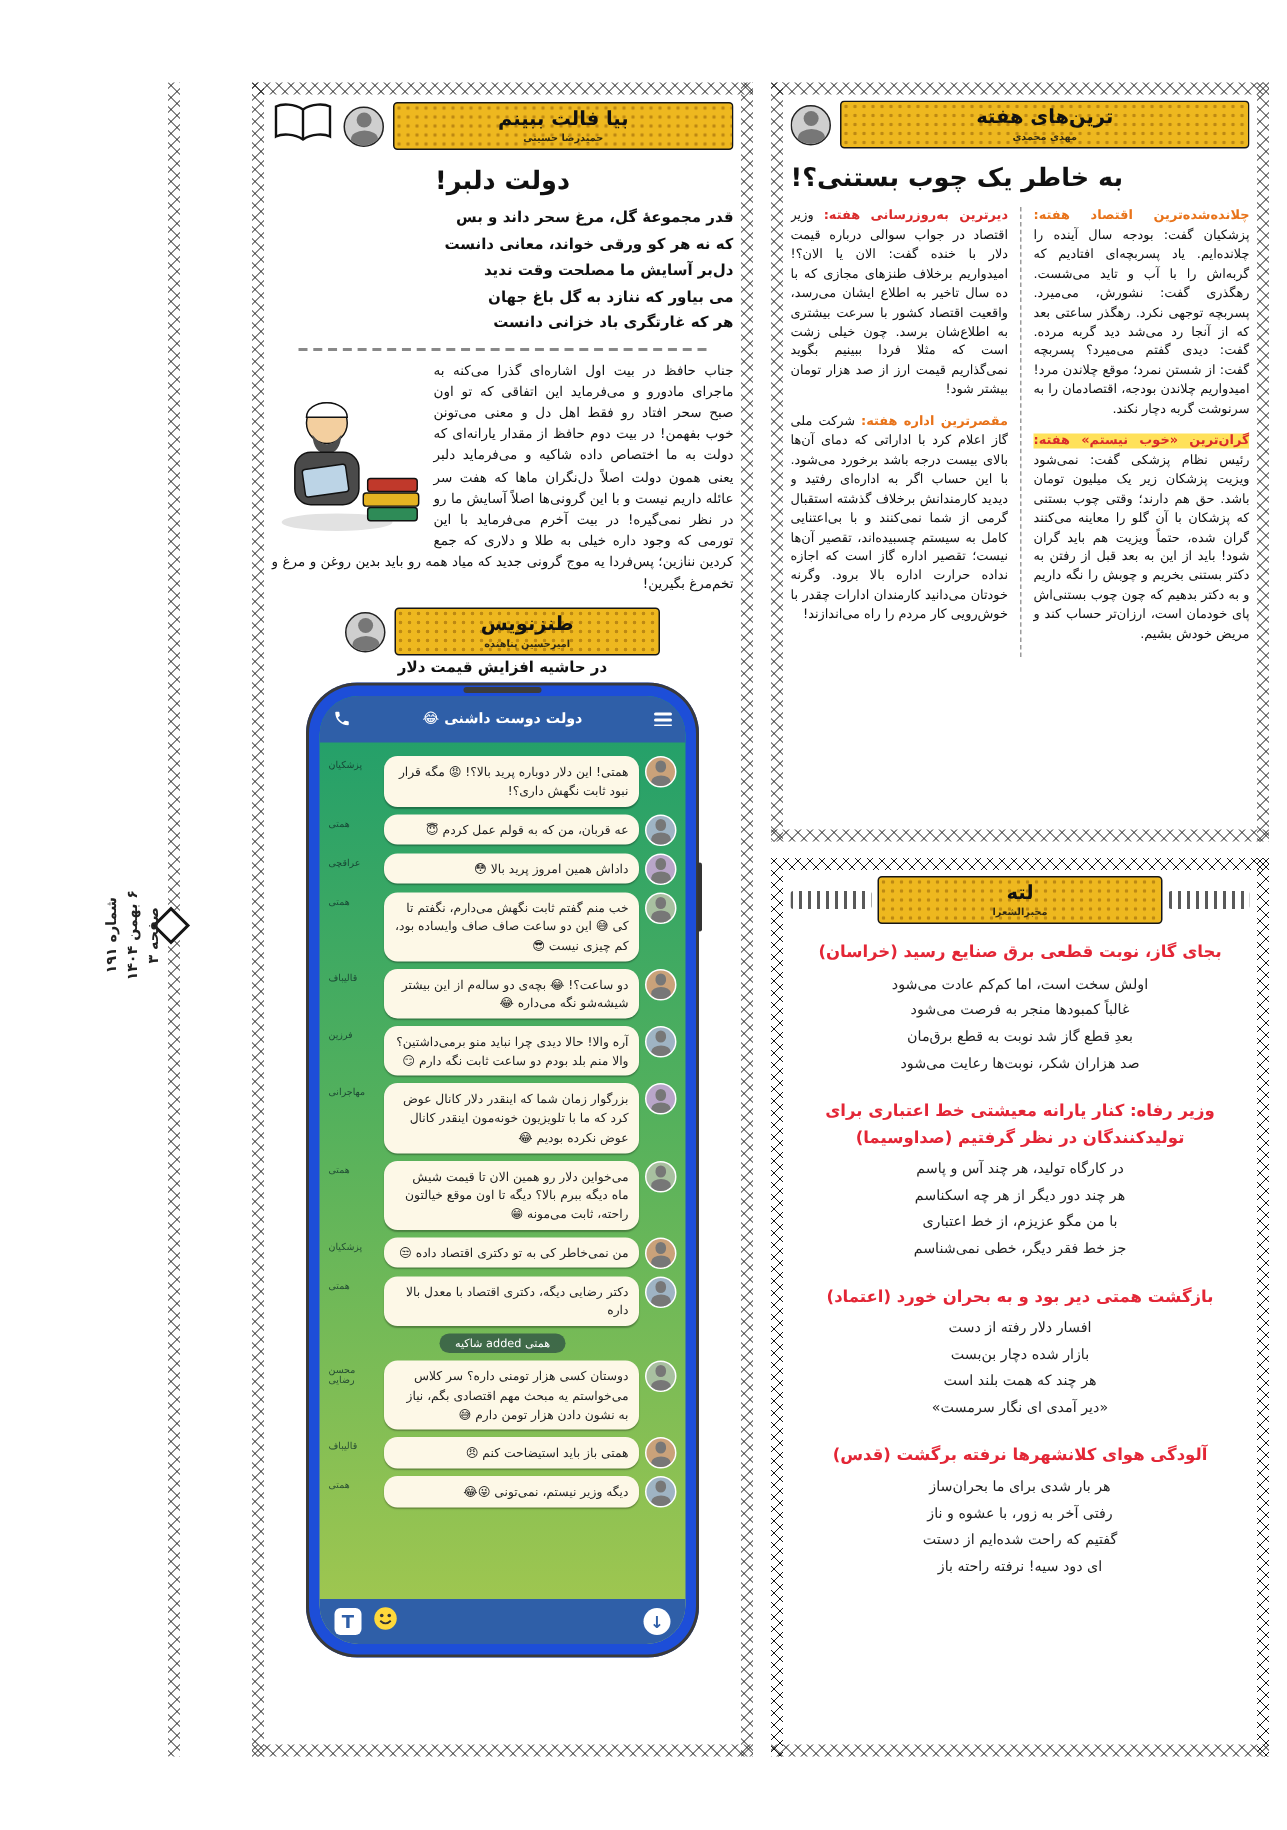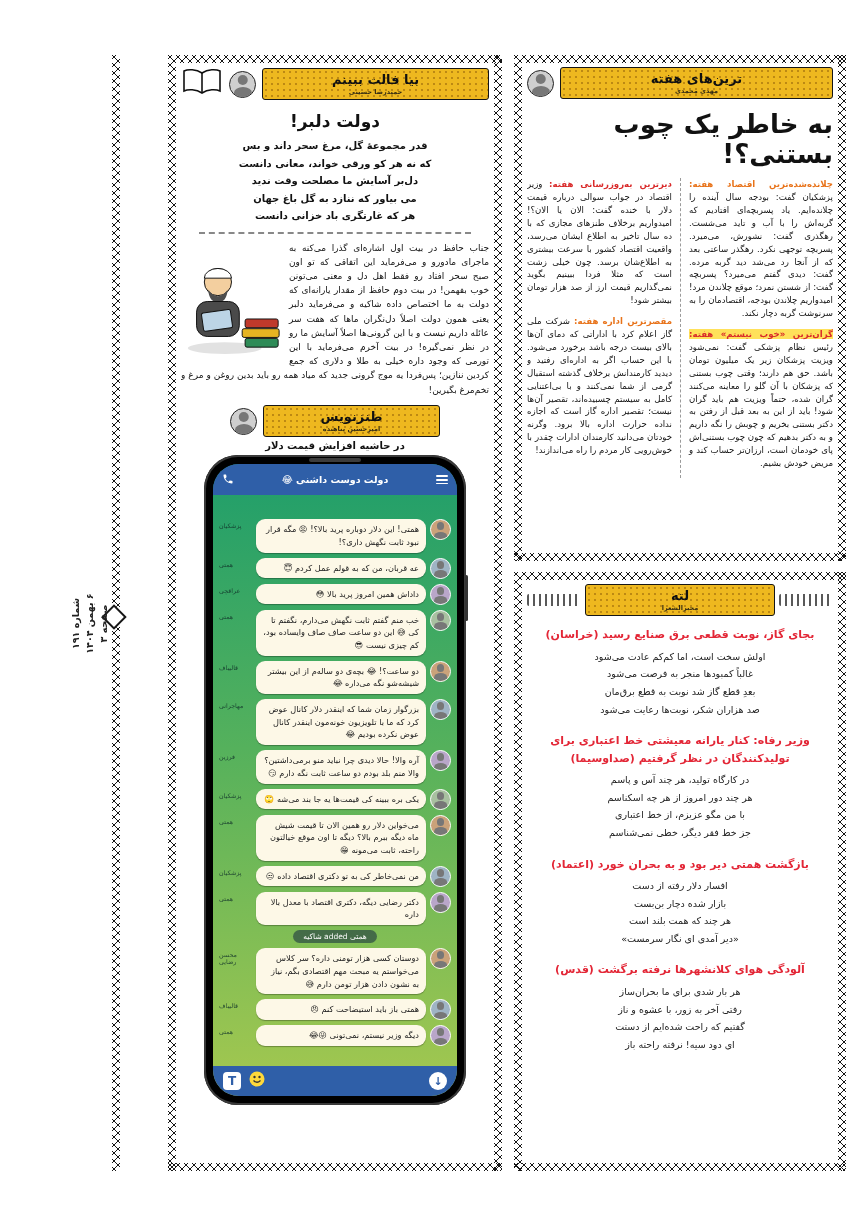--- a/index.html
+++ b/index.html
@@ -42,59 +42,59 @@
 
   .sil{border-radius:50%;background:#cfcfcf;border:1.5px solid #222;position:relative;overflow:hidden;flex:none;}
   .sil::before{content:"";position:absolute;top:12%;left:50%;transform:translateX(-50%);
                width:42%;height:42%;border-radius:50%;background:#777;}
   .sil::after{content:"";position:absolute;bottom:-8%;left:50%;transform:translateX(-50%);
               width:72%;height:46%;border-radius:50% 50% 0 0;background:#777;}
   .photo{width:27px;height:27px;}
 
   
   .fal-title{font-size:17px;font-weight:bold;text-align:center;margin:10px 0 6px;}
-  .poem{text-align:center;font-weight:bold;font-size:10px;line-height:1.75;}
+  .poem{text-align:right;font-weight:bold;font-size:10px;line-height:1.75;}
   .fal-divider{border:none;border-top:2px dashed #888;margin:7px 18px;}
   .fal-body{font-size:9px;line-height:1.58;text-align:justify;}
   .cartoon{float:left;width:102px;height:112px;margin:4px 6px 2px 0;}
   .tanz-row{width:210px;margin:8px auto 2px;}
   .tanz-subtitle{text-align:center;font-weight:bold;font-size:10px;margin:3px 0 4px;}
 
   
-  .phone{width:262px;height:650px;margin:4px auto 0;background:#000000;border-radius:34px;
+  .phone{width:262px;height:650px;margin:4px auto 0;background:#1d4ed8;border-radius:34px;
          padding:9px;position:relative;box-shadow:inset 0 0 0 2px #3a3a3a;}
   .phone::after{content:"";position:absolute;right:-2px;top:120px;width:3px;height:46px;background:#333;border-radius:2px;}
   .speaker{position:absolute;top:3px;left:50%;transform:translateX(-50%);width:52px;height:4px;
            border-radius:2px;background:#3c3c3c;}
   .screen{height:100%;border-radius:26px;overflow:hidden;display:flex;flex-direction:column;
           background:linear-gradient(180deg,#1f9e6b 0%,#55b15c 45%,#a5c84f 100%);}
   .chat-header,.chat-footer{background:#2f5fa8;color:#fff;display:flex;align-items:center;direction:ltr;}
   .chat-header{padding:6px 9px;}
   .chat-title{flex:1;text-align:center;font-size:9.5px;font-weight:bold;direction:rtl;}
   .burger i{display:block;width:12px;height:1.7px;background:#fff;margin:2.2px 0;border-radius:1px;}
-  .chat-body{flex:1;padding:24px 6px;display:flex;flex-direction:column;gap:5px;overflow:hidden;}
+  .chat-body{flex:1;padding:9px 6px;display:flex;flex-direction:column;gap:5px;overflow:hidden;}
   .msg{display:flex;align-items:flex-start;gap:4px;}
   .avatar{width:21px;height:21px;border:1.5px solid #fff;}
   .msg:nth-of-type(4n+1) .avatar{background:#caa27a}
   .msg:nth-of-type(4n+2) .avatar{background:#9fb4c4}
   .msg:nth-of-type(4n+3) .avatar{background:#b9a6c9}
   .msg:nth-of-type(4n) .avatar{background:#a8c0a0}
   .bubble{flex:1;background:#fdf8e7;border-radius:9px;padding:4px 7px;font-size:8.2px;line-height:1.55;
           color:#222;box-shadow:0 1px 1px rgba(0,0,0,.3);text-align:right;}
   .m-name{width:33px;flex:none;font-size:6.3px;color:#11322a;opacity:.85;padding-top:3px;text-align:left;}
   .sysmsg{align-self:center;background:rgba(18,40,62,.55);color:#fff;font-size:7.5px;
           padding:2px 10px;border-radius:9px;}
   .chat-footer{padding:5px 10px;gap:8px;}
   .t-icon{width:18px;height:18px;border-radius:4px;background:#fff;color:#2f5fa8;font-weight:bold;
           font-size:12px;display:flex;align-items:center;justify-content:center;}
   .dl-icon{margin-left:auto;width:18px;height:18px;border-radius:50%;background:#fff;color:#2f5fa8;
            font-size:11px;font-weight:bold;display:flex;align-items:center;justify-content:center;}
 
   
-  .tarin-title{font-size:26px;font-weight:bold;text-align:right;margin:10px 0 9px;}
+  .tarin-title{font-size:17px;font-weight:bold;text-align:left;margin:10px 0 9px;}
   .twocol{display:flex;}
   .subcol{width:50%;font-size:8.6px;line-height:1.5;text-align:justify;overflow:hidden;}
   .subcol:first-child{padding-left:8px;border-left:1.5px dashed #9a9a9a;}
   .subcol:last-child{padding-right:8px;}
   .sec{margin-bottom:8px;}
   .lead{font-weight:bold;}
   .lead.red{color:#d92b2b;}
   .lead.orange{color:#e8731a;}
   .lead.hl{background:#ffe15a;color:#d92b2b;}
 
@@ -212,32 +212,27 @@
                 <span class="bubble">خب منم گفتم ثابت نگهش می‌دارم، نگفتم تا کی 😅 این دو ساعت صاف صاف وایساده بود، کم چیزی نیست 😎</span>
                 <span class="m-name">همتی</span>
               </div>
             <div class="msg">
                 <span class="avatar sil"></span>
                 <span class="bubble">دو ساعت؟! 😂 بچه‌ی دو ساله‌م از این بیشتر شیشه‌شو نگه می‌داره 😂</span>
                 <span class="m-name">قالیباف</span>
               </div>
             <div class="msg">
                 <span class="avatar sil"></span>
+                <span class="bubble">آره والا! حالا دیدی چرا نباید منو برمی‌داشتین؟ والا منم بلد بودم دو ساعت ثابت نگه دارم 😏</span>
+                <span class="m-name">فرزین</span>
+              </div>
+            <div class="msg">
+                <span class="avatar sil"></span>
                 <span class="bubble">بزرگوار زمان شما که اینقدر دلار کانال عوض کرد که ما با تلویزیون خونه‌مون اینقدر کانال عوض نکرده بودیم 😂</span>
                 <span class="m-name">مهاجرانی</span>
-              </div>
-            <div class="msg">
-                <span class="avatar sil"></span>
-                <span class="bubble">آره والا! حالا دیدی چرا نباید منو برمی‌داشتین؟ والا منم بلد بودم دو ساعت ثابت نگه دارم 😏</span>
-                <span class="m-name">فرزین</span>
-              </div>
-            <div class="msg">
-                <span class="avatar sil"></span>
-                <span class="bubble">یکی بره ببینه کی قیمت‌ها یه جا بند می‌شه 🙄</span>
-                <span class="m-name">پزشکیان</span>
               </div>
             <div class="msg">
                 <span class="avatar sil"></span>
                 <span class="bubble">می‌خواین دلار رو همین الان تا قیمت شیش ماه دیگه ببرم بالا؟ دیگه تا اون موقع خیالتون راحته، ثابت می‌مونه 😁</span>
                 <span class="m-name">همتی</span>
               </div>
             <div class="msg">
                 <span class="avatar sil"></span>
                 <span class="bubble">من نمی‌خاطر کی به تو دکتری اقتصاد داده 😒</span>
                 <span class="m-name">پزشکیان</span>
@@ -329,21 +324,21 @@
       <div class="latte-item">
         <div class="l-head">بجای گاز، نوبت قطعی برق صنایع رسید (خراسان)</div>
         <div class="l-line">اولش سخت است، اما کم‌کم عادت می‌شود</div>
         <div class="l-line">غالباً کمبودها منجر به فرصت می‌شود</div>
         <div class="l-line">بعدِ قطع گاز شد نوبت به قطع برق‌مان</div>
         <div class="l-line">صد هزاران شکر، نوبت‌ها رعایت می‌شود</div>
       </div>
       <div class="latte-item">
         <div class="l-head">وزیر رفاه: کنار یارانه معیشتی خط اعتباری برای تولیدکنندگان در نظر گرفتیم (صداوسیما)</div>
         <div class="l-line">در کارگاه تولید، هر چند آس و پاسم</div>
-        <div class="l-line">هر چند دور امروز از هر چه اسکناسم</div>
+        <div class="l-line">هر چند دور دیگر از هر چه اسکناسم</div>
         <div class="l-line">با من مگو عزیزم، از خط اعتباری</div>
         <div class="l-line">جز خط فقر دیگر، خطی نمی‌شناسم</div>
       </div>
       <div class="latte-item">
         <div class="l-head">بازگشت همتی دیر بود و به بحران خورد (اعتماد)</div>
         <div class="l-line">افسار دلار رفته از دست</div>
         <div class="l-line">بازار شده دچار بن‌بست</div>
         <div class="l-line">هر چند که همت بلند است</div>
         <div class="l-line">«دیر آمدی ای نگار سرمست»</div>
       </div>

